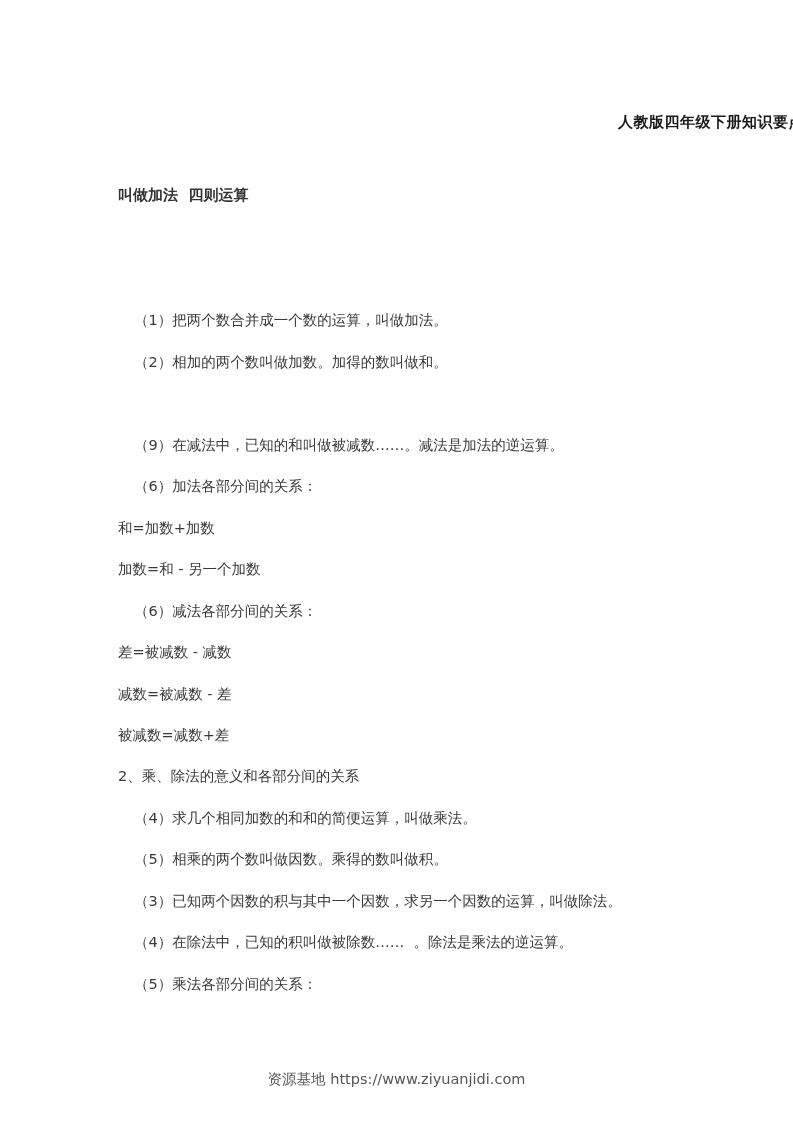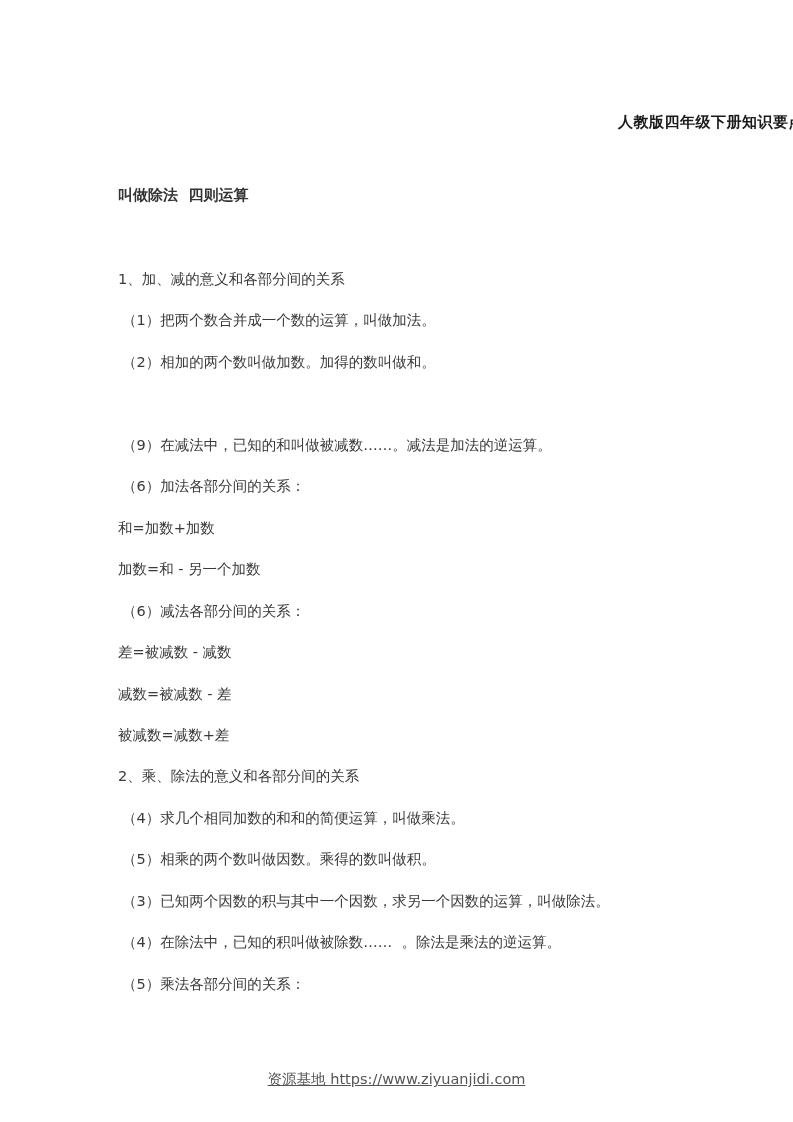--- a/index.html
+++ b/index.html
@@ -44,42 +44,40 @@
     }
     .line {
       position: absolute;
       left: 118px;
       font-size: 14.5px;
       color: #3a3a3a;
       white-space: pre;
       line-height: 20px;
     }
     .line.indent {
-      left: 122px;
+      left: 134px;
       text-align: center;
     }
     .footer {
       position: absolute;
       top: 1070px;
       left: 0;
       width: 793px;
       text-align: center;
       font-size: 14.5px;
       color: #555555;
-      text-decoration: underline;
     }
   </style>
 </head>
 <body>
 
 <div class="page">
   <div class="doc-title">人教版四年级下册知识要点预习</div>
-  <div class="unit-heading">叫做除法  四则运算</div>
+  <div class="unit-heading">叫做加法  四则运算</div>
 
-  <div class="line" style="top:269px">1、加、减的意义和各部分间的关系</div>
   <div class="line indent" style="top:310px">（1）把两个数合并成一个数的运算，叫做加法。</div>
   <div class="line indent" style="top:352px">（2）相加的两个数叫做加数。加得的数叫做和。</div>
   <div class="line indent" style="top:435px">（9）在减法中，已知的和叫做被减数……。减法是加法的逆运算。</div>
   <div class="line indent" style="top:476px">（6）加法各部分间的关系：</div>
   <div class="line" style="top:518px">和=加数+加数</div>
   <div class="line" style="top:559px">加数=和 - 另一个加数</div>
   <div class="line indent" style="top:601px">（6）减法各部分间的关系：</div>
   <div class="line" style="top:642px">差=被减数 - 减数</div>
   <div class="line" style="top:684px">减数=被减数 - 差</div>
   <div class="line" style="top:725px">被减数=减数+差</div>

